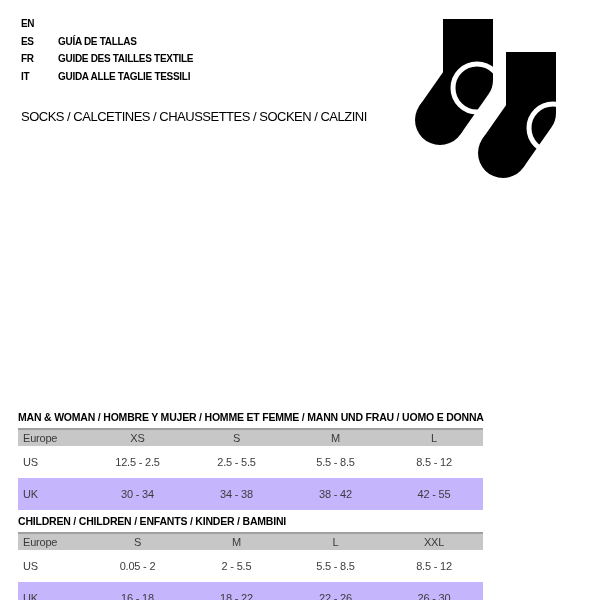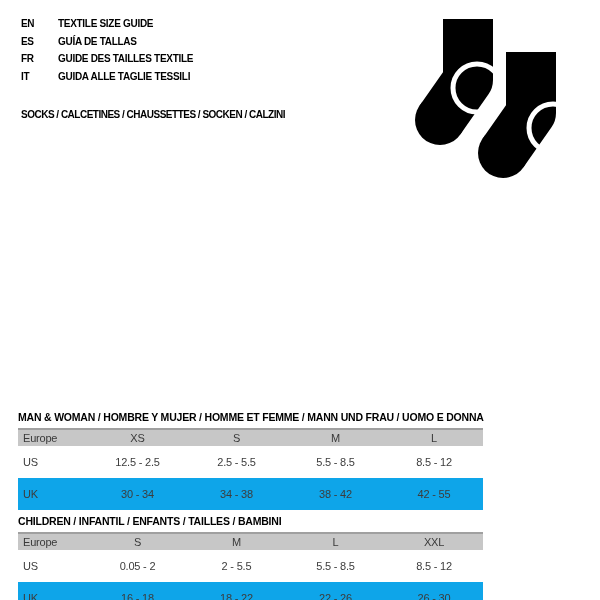--- a/index.html
+++ b/index.html
@@ -31,22 +31,22 @@
     white-space: nowrap;
   }
   .lang-code {
     width: 37px;
     flex: 0 0 37px;
   }
   .category-line {
     position: absolute;
     left: 21px;
     top: 109px;
-    font-size: 10px;
-    font-weight: bold;
+    font-size: 13px;
+    font-weight: normal;
     letter-spacing: -0.5px;
     white-space: nowrap;
   }
 
   
   .socks-svg {
     position: absolute;
     left: 408px;
     top: 10px;
   }
@@ -98,30 +98,29 @@
     background: #c7c7c7;
     height: 17px;
     border-top: 2px solid #a0a0a0;
     color: #3a3a3a;
   }
   table.size-table tbody tr {
     height: 32px;
     background: #ffffff;
   }
   table.size-table tbody tr.alt {
-    background: #0ea5e9;
+    background: #c4b5fd;
   }
 </style>
 </head>
 <body>
 
 <div class="lang-block">
   <div class="lang-row">
     <span class="lang-code">EN</span>
-    <span class="lang-label">TEXTILE SIZE GUIDE</span>
   </div>
   <div class="lang-row">
     <span class="lang-code">ES</span>
     <span class="lang-label">GUÍA DE TALLAS</span>
   </div>
   <div class="lang-row">
     <span class="lang-code">FR</span>
     <span class="lang-label">GUIDE DES TAILLES TEXTILE</span>
   </div>
   <div class="lang-row">
@@ -177,21 +176,21 @@
     <tr class="alt">
       <td>UK</td>
       <td>30 - 34</td>
       <td>34 - 38</td>
       <td>38 - 42</td>
       <td>42 - 55</td>
     </tr>
   </tbody>
 </table>
 
-<div class="table-title title-children">CHILDREN / INFANTIL / ENFANTS / TAILLES / BAMBINI</div>
+<div class="table-title title-children">CHILDREN / CHILDREN / ENFANTS / KINDER / BAMBINI</div>
 
 <table class="size-table table-children">
   <colgroup>
     <col class="c-region">
       <col class="c-size">
       <col class="c-size">
       <col class="c-size">
       <col class="c-last">
   </colgroup>
   <thead>

